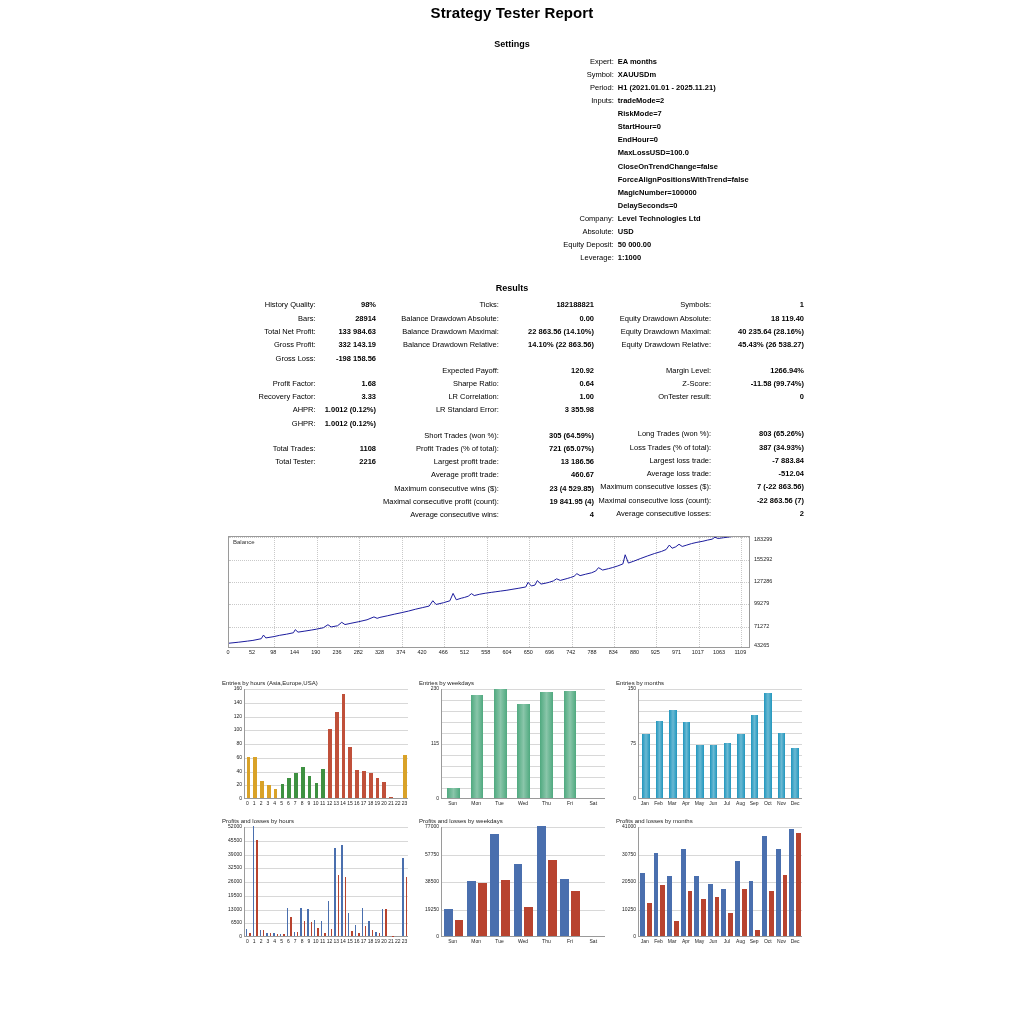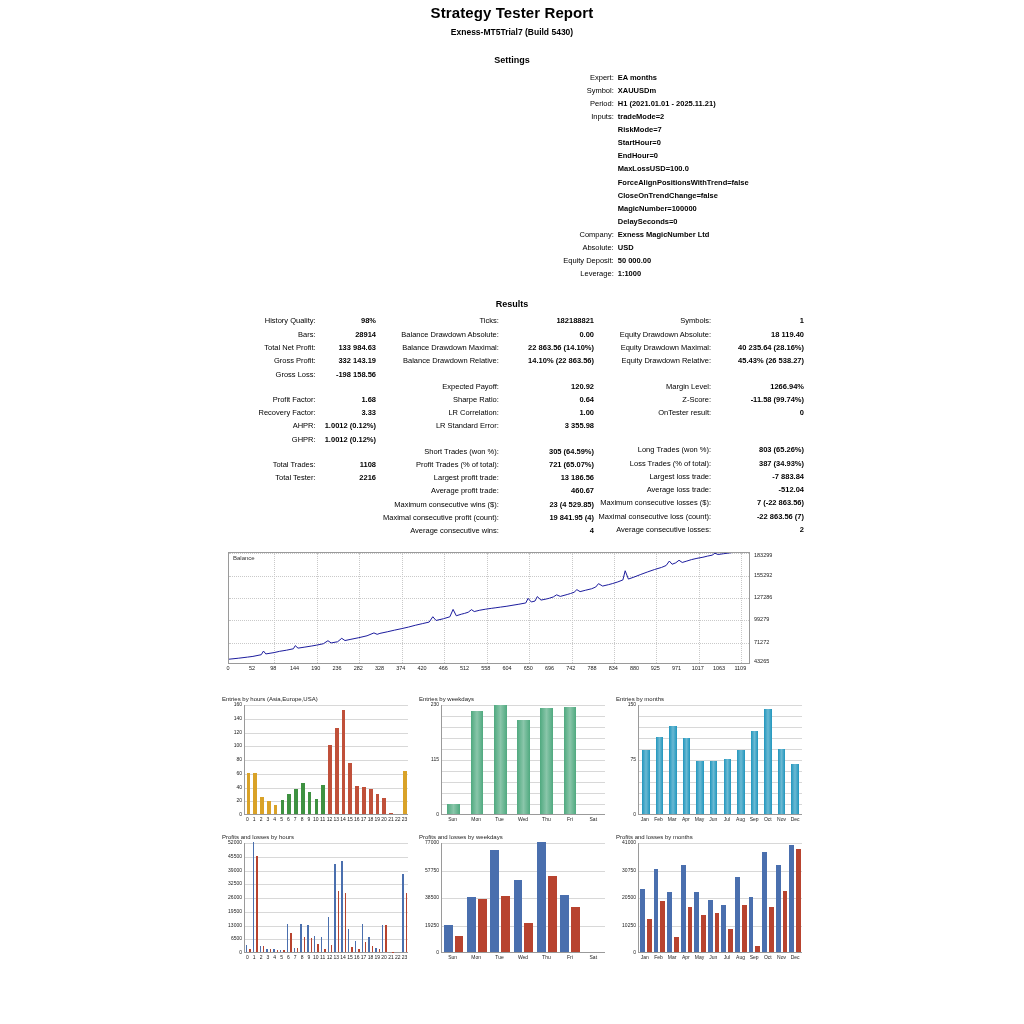--- a/index.html
+++ b/index.html
@@ -98,21 +98,20 @@
   .mc-ylabels span{position:absolute;right:1px;font-size:5px;color:#222;transform:translateY(-50%);white-space:nowrap;}
   .mc-xlabels{position:relative;margin-left:22px;height:10px;}
   .mc-xlabels span{position:absolute;font-size:5px;color:#222;transform:translateX(-50%);white-space:nowrap;top:1px;}
 </style>
 </head>
 <body>
 
 <div class="page">
 
   <div class="title">Strategy Tester Report</div>
-  <div class="subtitle">Exness-MT5Trial7 (Build 5430)</div>
 
   <div class="section-head">Settings</div>
 
   <div class="settings">
     <table>
       <tbody id="settings-body">
           <tr>
             <td class="pad"></td>
             <td class="lbl">Expert:</td>
             <td class="val">EA months</td>
@@ -148,41 +147,41 @@
             <td class="val">EndHour=0</td>
           </tr>
           <tr>
             <td class="pad"></td>
             <td class="lbl"></td>
             <td class="val">MaxLossUSD=100.0</td>
           </tr>
           <tr>
             <td class="pad"></td>
             <td class="lbl"></td>
+            <td class="val">CloseOnTrendChange=false</td>
+          </tr>
+          <tr>
+            <td class="pad"></td>
+            <td class="lbl"></td>
             <td class="val">ForceAlignPositionsWithTrend=false</td>
-          </tr>
-          <tr>
-            <td class="pad"></td>
-            <td class="lbl"></td>
-            <td class="val">CloseOnTrendChange=false</td>
           </tr>
           <tr>
             <td class="pad"></td>
             <td class="lbl"></td>
             <td class="val">MagicNumber=100000</td>
           </tr>
           <tr>
             <td class="pad"></td>
             <td class="lbl"></td>
             <td class="val">DelaySeconds=0</td>
           </tr>
           <tr>
             <td class="pad"></td>
             <td class="lbl">Company:</td>
-            <td class="val">Exness MagicNumber Ltd</td>
+            <td class="val">Level Technologies Ltd</td>
           </tr>
           <tr>
             <td class="pad"></td>
             <td class="lbl">Absolute:</td>
             <td class="val">USD</td>
           </tr>
           <tr>
             <td class="pad"></td>
             <td class="lbl">Equity Deposit:</td>
             <td class="val">50 000.00</td>

